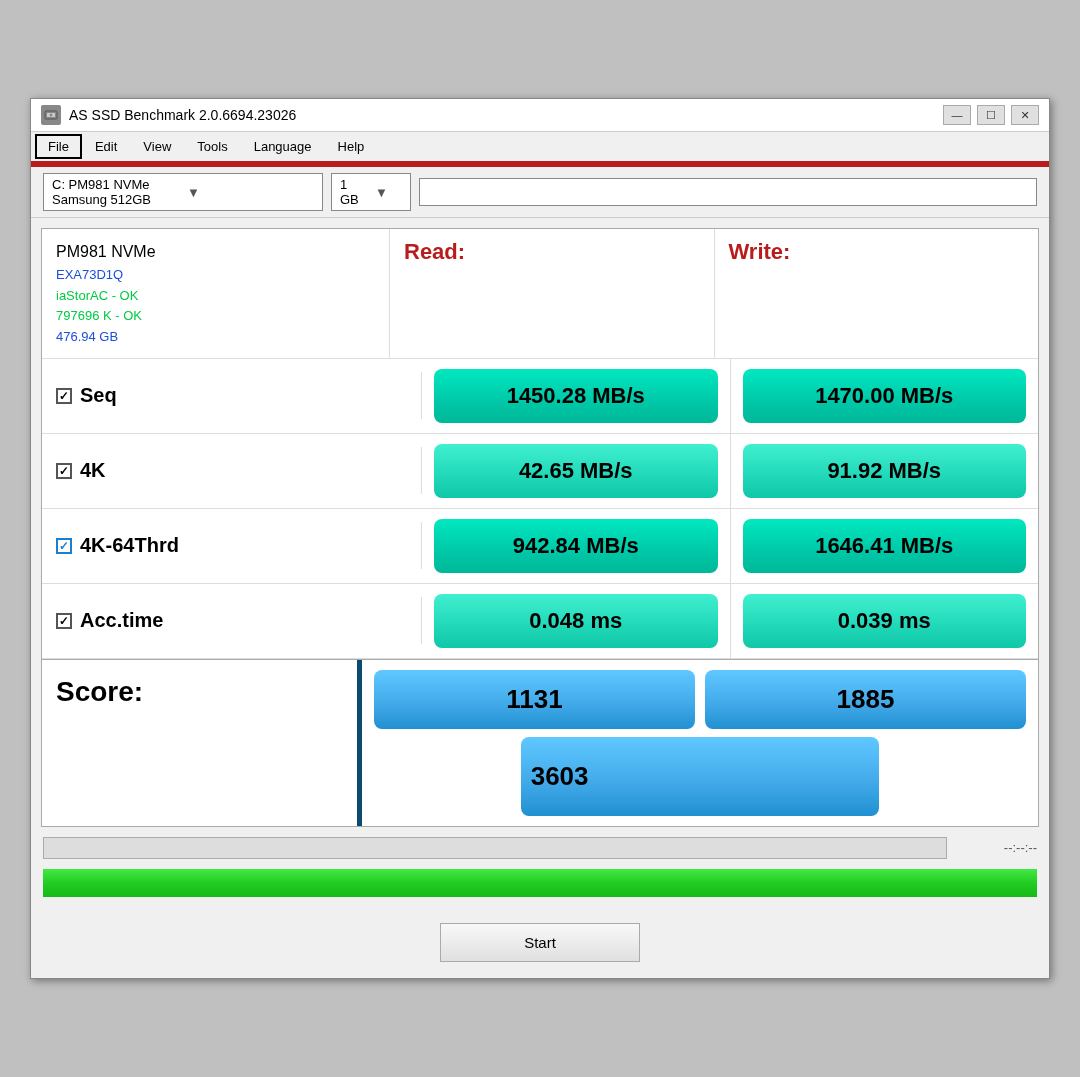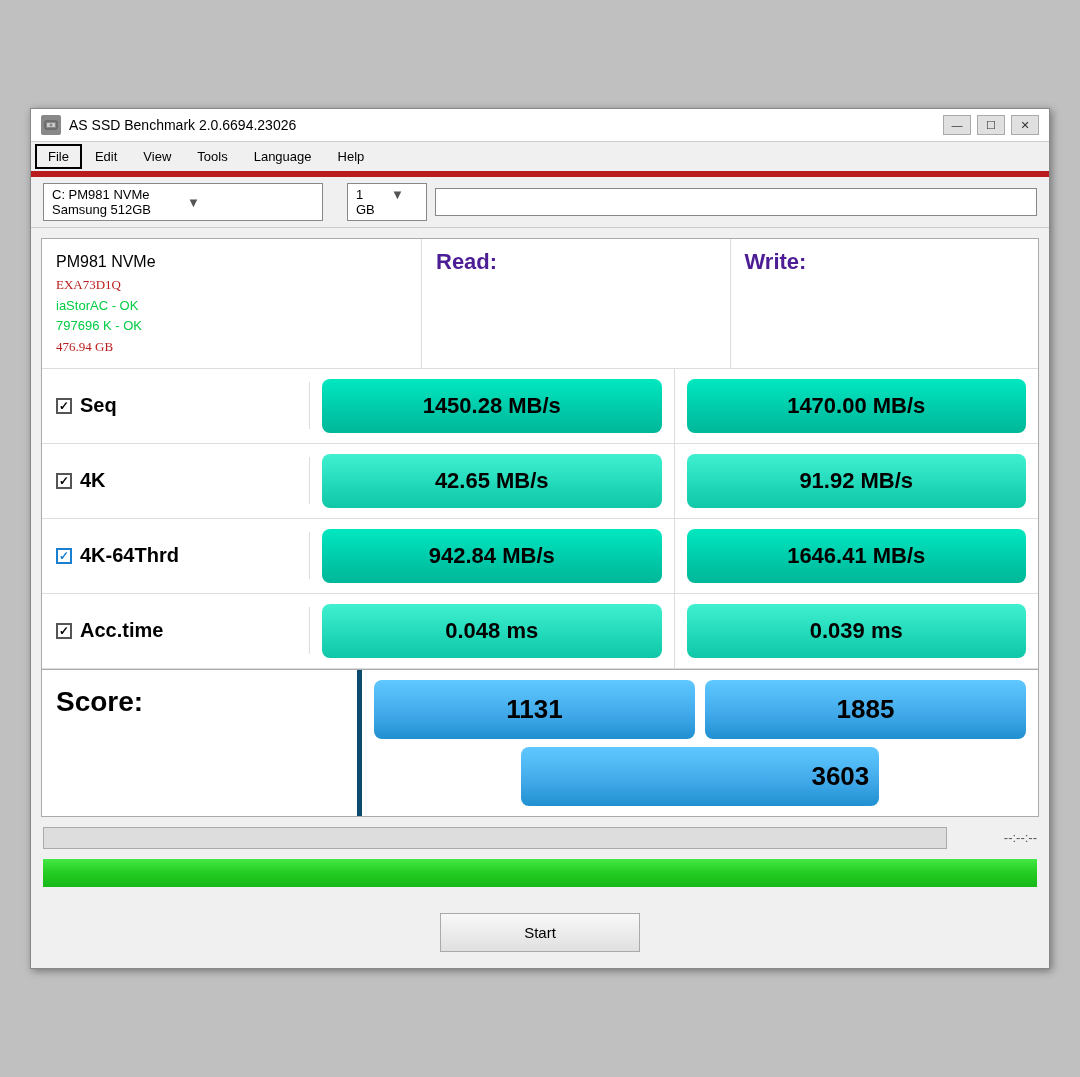--- a/index.html
+++ b/index.html
@@ -96,27 +96,27 @@
       background: #fff;
       padding: 3px 8px;
       font-size: 13px;
       cursor: pointer;
       min-width: 280px;
     }
     .drive-select span { flex: 1; }
     .drive-select .arrow { margin-left: 8px; color: #555; }
     .size-select {
       display: flex;
+      align-items: center;
       border: 1px solid #888;
       background: #fff;
       padding: 3px 8px;
       font-size: 13px;
       cursor: pointer;
       min-width: 80px;
-      margin-left: 16px;
     }
     .size-select span { flex: 1; }
     .size-select .arrow { margin-left: 8px; color: #555; }
     .extra-input {
       border: 1px solid #888;
       background: #fff;
       height: 28px;
       flex: 1;
     }
 
@@ -136,44 +136,44 @@
     .info-row {
       display: flex;
       border-bottom: 1px solid #ddd;
     }
     .info-cell {
       padding: 10px 14px;
       font-size: 13px;
       line-height: 1.6;
       color: #000;
       border-right: 1px solid #ddd;
-      width: 380px;
+      width: 348px;
       flex-shrink: 0;
     }
     .info-cell .drive-name { font-size: 16px; font-weight: normal; }
-    .info-cell .drive-id { font-size: 13px; color: #b91c1c; font-family: Liberation Serif, serif; }
+    .info-cell .drive-id { font-size: 13px; color: #1d4ed8; }
     .info-cell .status-ok { color: #00cc44; font-size: 13px; }
     .header-cell-read, .header-cell-write {
       flex: 1;
       padding: 10px 14px;
       font-size: 22px;
       font-weight: bold;
-      color: #4c1d95;
+      color: #b91c1c;
       border-right: 1px solid #ddd;
     }
     .header-cell-write { border-right: none; }
 
     .bench-row {
       display: flex;
       border-bottom: 1px solid #ddd;
       align-items: center;
     }
     .bench-row:last-of-type { border-bottom: none; }
     .bench-label-cell {
-      width: 268px;
+      width: 380px;
       flex-shrink: 0;
       padding: 12px 14px;
       font-size: 20px;
       font-weight: bold;
       color: #000;
       border-right: 1px solid #ddd;
       display: flex;
       align-items: center;
       gap: 8px;
     }
@@ -255,28 +255,28 @@
       border: none;
       border-radius: 8px;
       font-size: 26px;
       font-weight: bold;
       color: #000;
       text-align: center;
       cursor: default;
     }
     .score-total-btn {
       width: 55%;
-      padding: 14px 10px;
+      padding: 24px 10px;
       background: linear-gradient(180deg, #60c8ff 0%, #40a8e8 60%, #2090d0 100%);
       border: none;
       border-radius: 8px;
       font-size: 26px;
       font-weight: bold;
       color: #000;
-      text-align: right;
+      text-align: left;
       cursor: default;
     }
 
     .progress-area {
       margin-top: 10px;
       display: flex;
       flex-direction: column;
       gap: 6px;
       padding: 0 2px;
     }

